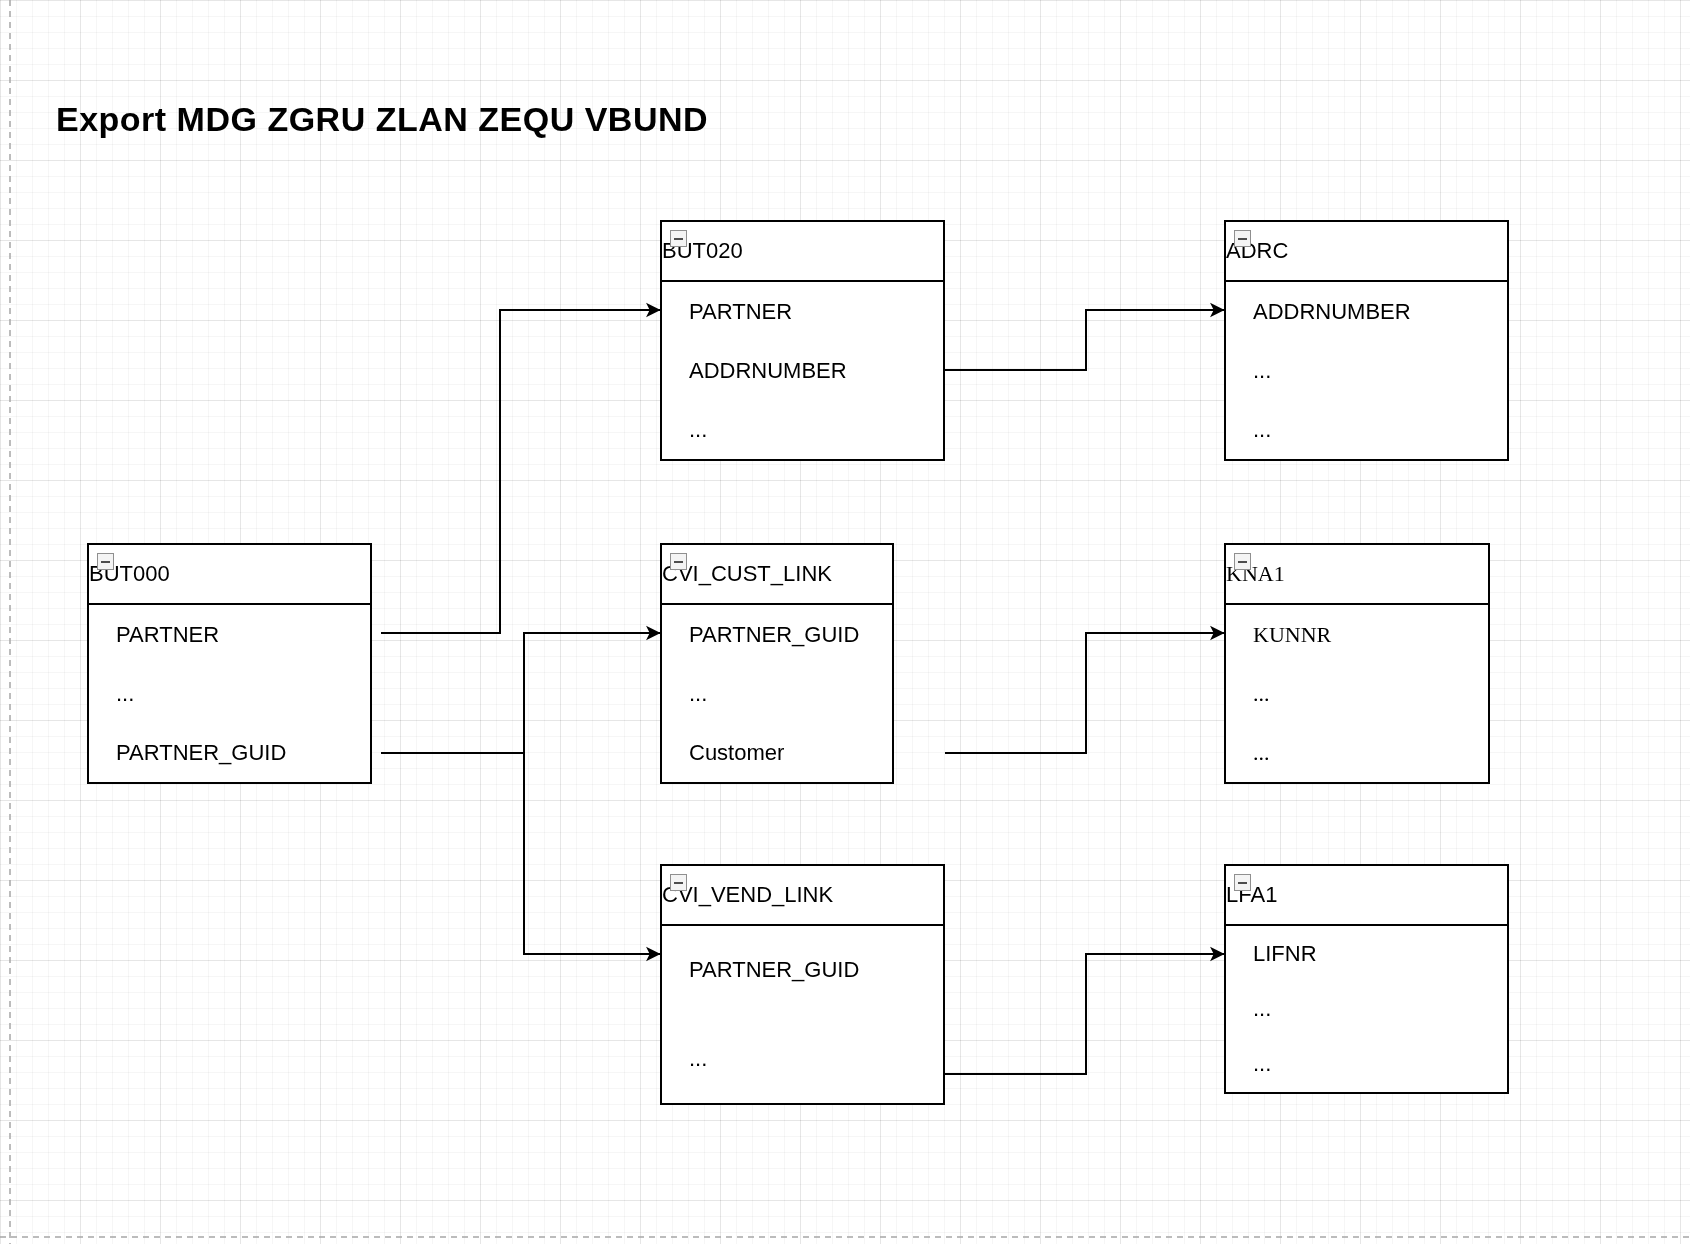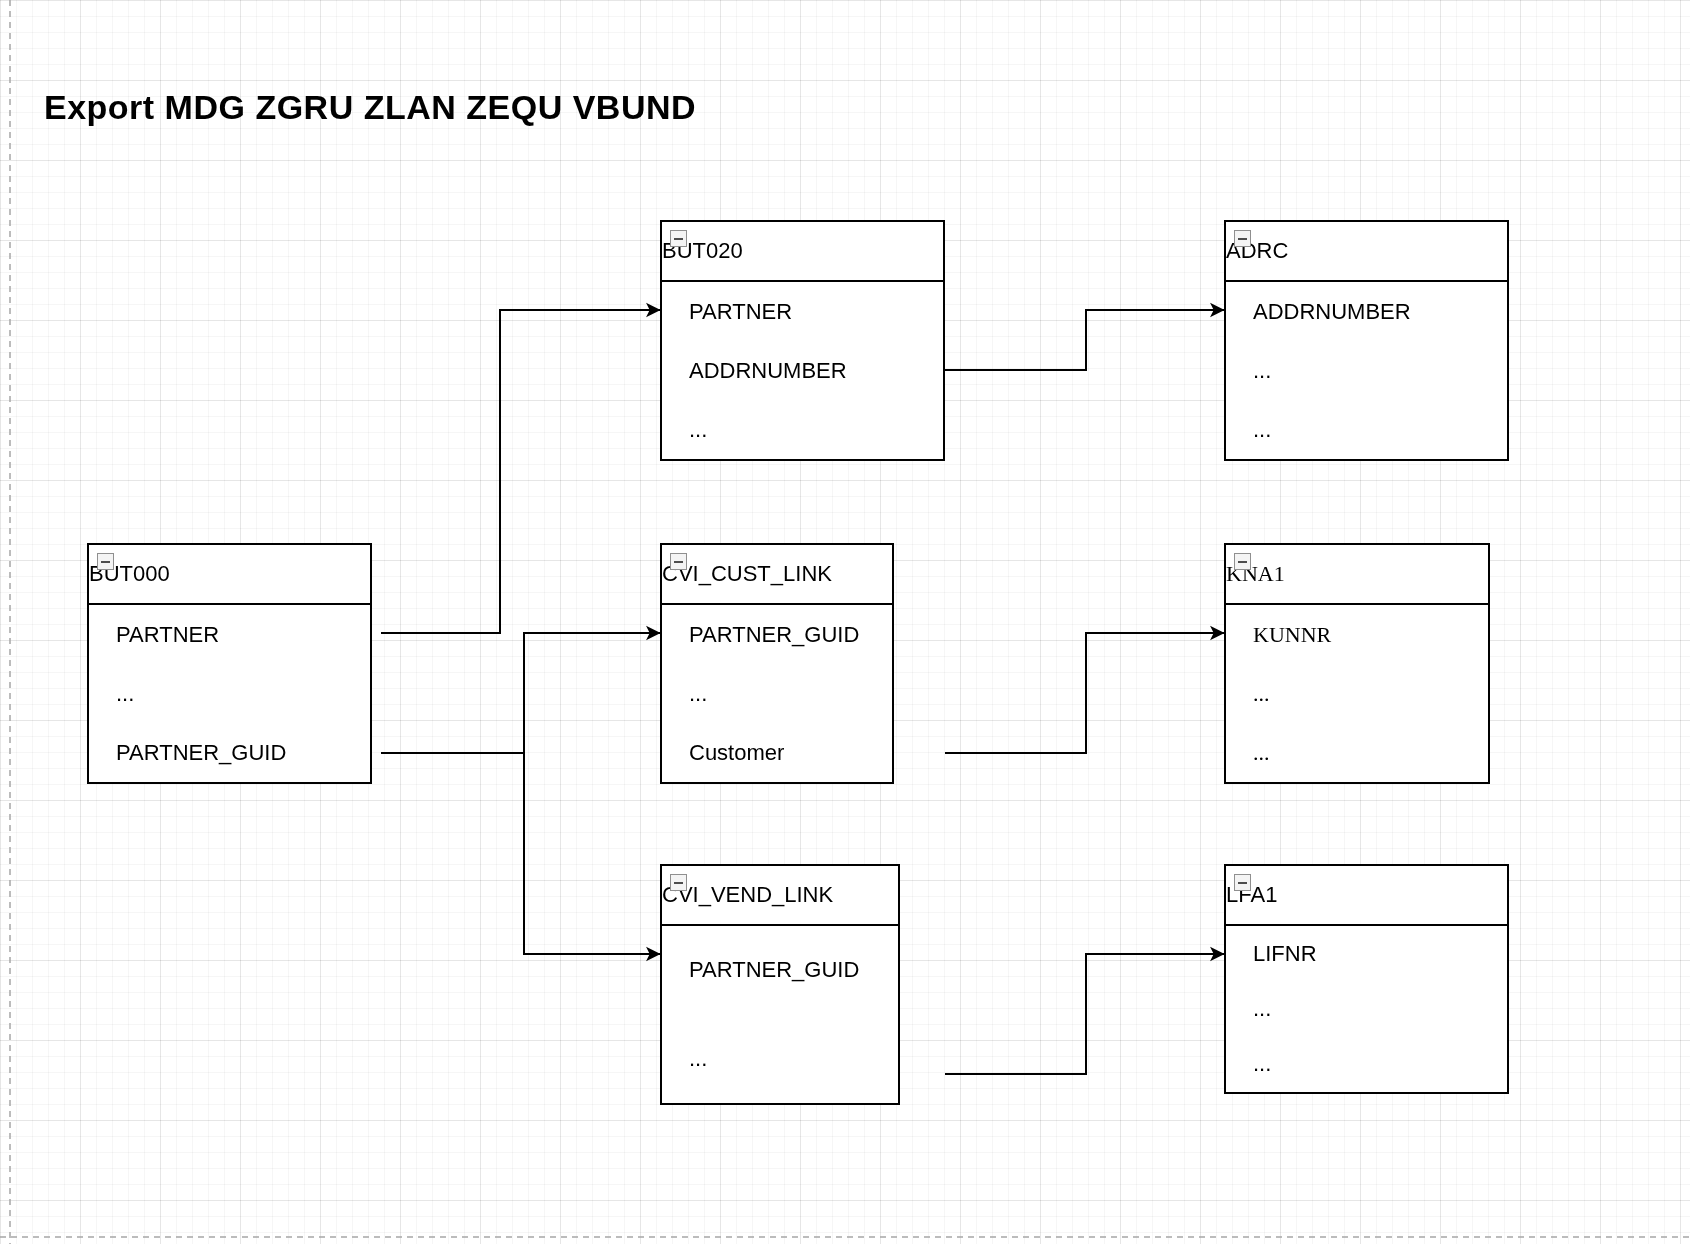--- a/index.html
+++ b/index.html
@@ -36,21 +36,21 @@
   }
   .boundary {
     stroke: #a6a6a6;
     stroke-width: 1.5;
     stroke-dasharray: 6 5;
   }
   .diagram-title {
     position: absolute;
     left: 40px;
     top: 84px;
-    margin: 4px;
+    margin: 16px;
     font-size: 34px;
     font-weight: bold;
     letter-spacing: 0.5px;
     z-index: 3;
     white-space: nowrap;
     text-align: center;
   }
   #entities {
     position: absolute;
     left: 0; top: 0;
@@ -198,21 +198,21 @@
             <span class="minus"></span>
           </span>
           <span class="entity-title">KNA1</span>
         </div>
         <div class="entity-body">
           <div class="entity-row">KUNNR</div>
           <div class="entity-row">...</div>
           <div class="entity-row">...</div>
         </div>
       </div>
-      <div class="entity" style="left: 660px; top: 864px; width: 240px; height: 241px;">
+      <div class="entity" style="left: 660px; top: 864px; width: 285px; height: 241px;">
         <div class="entity-header">
           <span class="collapse-btn">
             <span class="minus"></span>
           </span>
           <span class="entity-title">CVI_VEND_LINK</span>
         </div>
         <div class="entity-body">
           <div class="entity-row">PARTNER_GUID</div>
           <div class="entity-row">...</div>
         </div>

